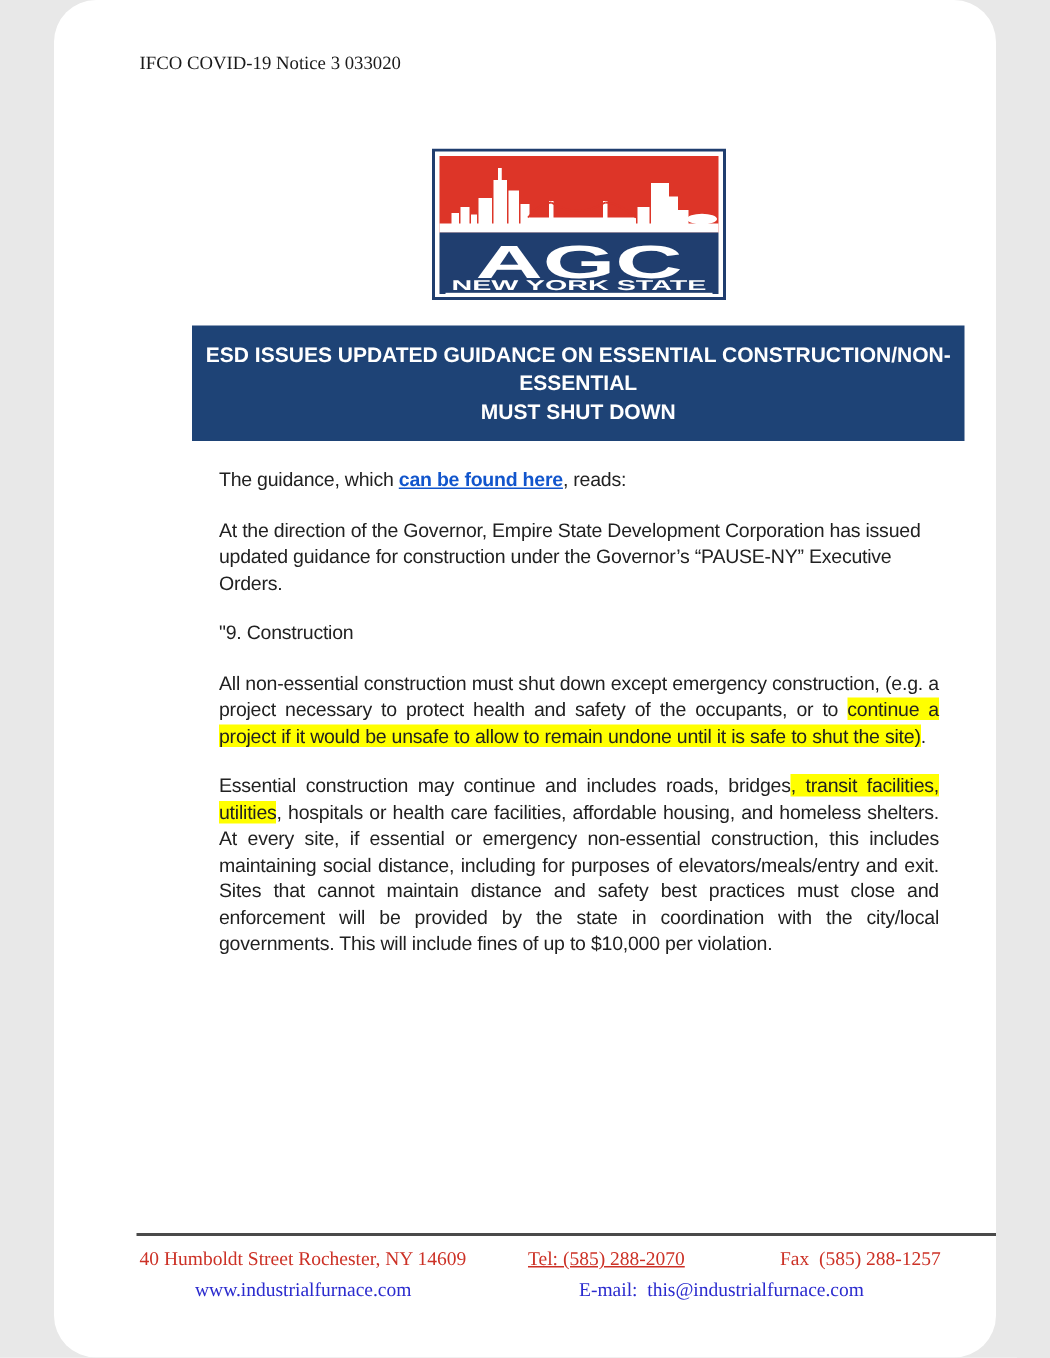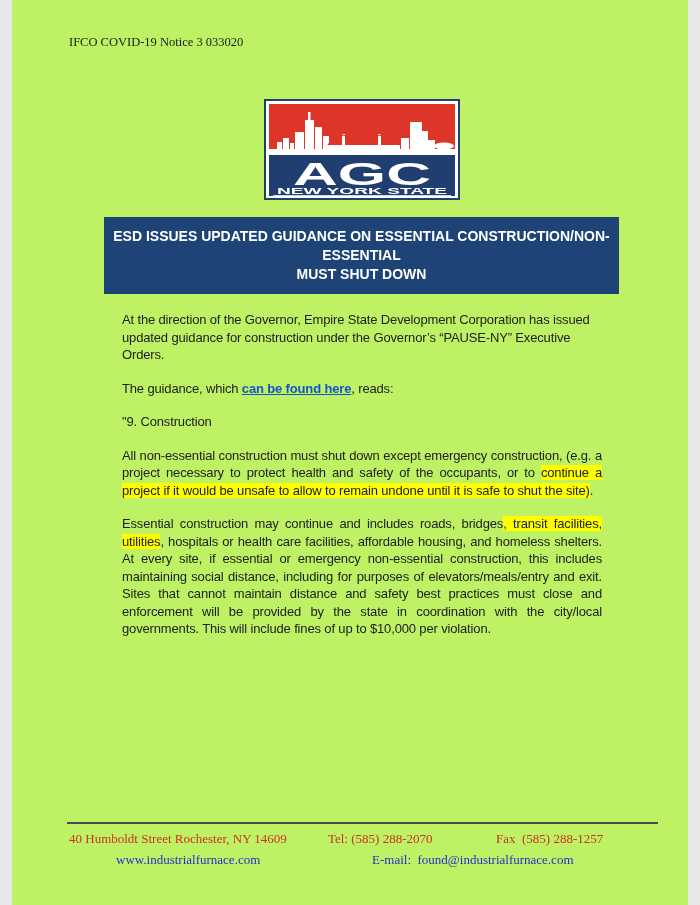--- a/index.html
+++ b/index.html
@@ -1,19 +1,19 @@
 <!DOCTYPE html>
 <html><head>
 <meta charset="utf-8">
 <style>
   html,body{margin:0;padding:0;background:#e8e8e8;}
   .page{
-    position:relative;width:676px;height:905px;background:#bef264;
+    position:relative;width:628px;height:905px;background:#ffffff;
     margin:0 auto;overflow:hidden;
-    font-family:"Liberation Sans",sans-serif;color:#1f1f1f;
+    font-family:"Liberation Sans",sans-serif;color:#1f1f1f;border-radius:28px;
   }
   .doc-ref{
     position:absolute;left:57px;top:35px;
     font-family:"Liberation Serif",serif;font-size:12.5px;color:#1a1a1a;
   }
   .logo-wrap{position:absolute;left:252px;top:99px;width:196px;height:101px;text-align:right;}
   .banner{
     position:absolute;left:92px;top:217px;width:515px;height:77px;
     background:#1E4376;color:#ffffff;
     display:flex;flex-direction:column;align-items:center;justify-content:center;
@@ -26,23 +26,23 @@
   .body-text p{margin:0 0 16px 0;}
   .quote{text-align:justify;}
   .section-heading{margin:0 0 16px 0;}
   a.guidance-link{color:#1155CC;font-weight:bold;text-decoration:underline;cursor:pointer;}
   .hl{background:#FFFF00;}
   .footer-rule{position:absolute;left:55px;top:822px;width:591px;height:2px;background:#4a4a4a;}
   .footer-item{
     position:absolute;font-family:"Liberation Serif",serif;font-size:13px;white-space:pre;
   }
   .f-red{color:#CC3126;}
-  .f-blue{color:#2B2BCE;margin-left:10px;}
+  .f-blue{color:#2B2BCE;}
   .addr{left:57px;top:831px;}
-  .tel{left:316px;top:831px;}
+  .tel{left:316px;top:831px;text-decoration:underline;}
   .fax{left:484px;top:831px;text-align:center;}
   .site{left:94px;top:852px;}
   .email{left:350px;top:852px;}
 </style>
 </head>
 <body>
 
 <div class="page">
 
   <div class="doc-ref">IFCO COVID-19 Notice 3 033020</div>
@@ -81,33 +81,33 @@
       <rect x="9" y="96.2" width="178" height="1.1" fill="#ffffff"></rect>
     </svg>
   </div>
 
   <div class="banner">
     <div>ESD ISSUES UPDATED GUIDANCE ON ESSENTIAL CONSTRUCTION/NON-ESSENTIAL</div>
     <div>MUST SHUT DOWN</div>
   </div>
 
   <div class="body-text">
+    <p><span>The guidance, which </span><a class="guidance-link">can be found here</a><span>, reads:</span></p>
+
     <p>At the direction of the Governor, Empire State Development Corporation has issued updated guidance for construction under the Governor’s “PAUSE-NY” Executive Orders.</p>
-
-    <p><span>The guidance, which </span><a class="guidance-link">can be found here</a><span>, reads:</span></p>
 
     <p class="section-heading">"9. Construction</p>
 
     <p class="quote"><span>All non-essential construction must shut down except emergency construction, (e.g. a project necessary to protect health and safety of the occupants, or to </span><span class="hl">continue a project if it would be unsafe to allow to remain undone until it is safe to shut the site)</span><span>.</span></p>
 
     <p class="quote"><span>Essential construction may continue and includes roads, bridges</span><span class="hl">, transit facilities,</span><span> </span><span class="hl">utilities</span><span>, hospitals or health care facilities, affordable housing, and homeless shelters. At every site, if essential or emergency non-essential construction, this includes maintaining social distance, including for purposes of elevators/meals/entry and exit. Sites that cannot maintain distance and safety best practices must close and enforcement will be provided by the state in coordination with the city/local governments. This will include fines of up to $10,000 per violation.</span></p>
 
   </div>
 
   <div class="footer-rule"></div>
 
   <div class="footer-item f-red addr">40 Humboldt Street Rochester, NY 14609</div>
   <div class="footer-item f-red tel">Tel: (585) 288-2070</div>
   <div class="footer-item f-red fax">Fax  (585) 288-1257</div>
   <div class="footer-item f-blue site">www.industrialfurnace.com</div>
-  <div class="footer-item f-blue email">E-mail:  found@industrialfurnace.com</div>
+  <div class="footer-item f-blue email">E-mail:  this@industrialfurnace.com</div>
 
 </div>
 
 </body></html>

